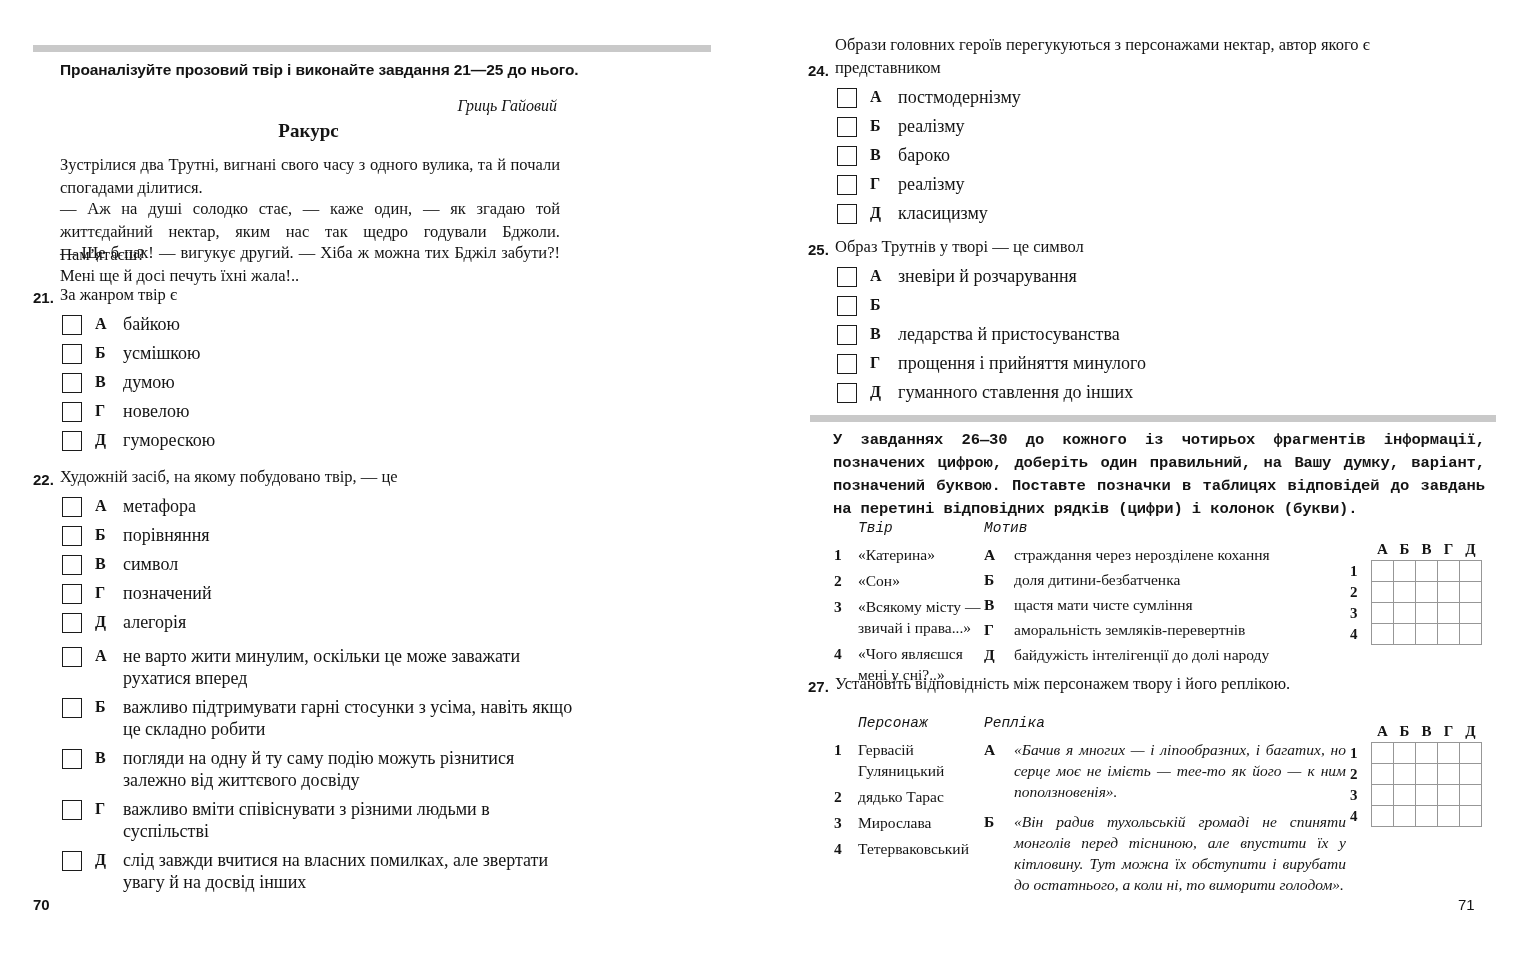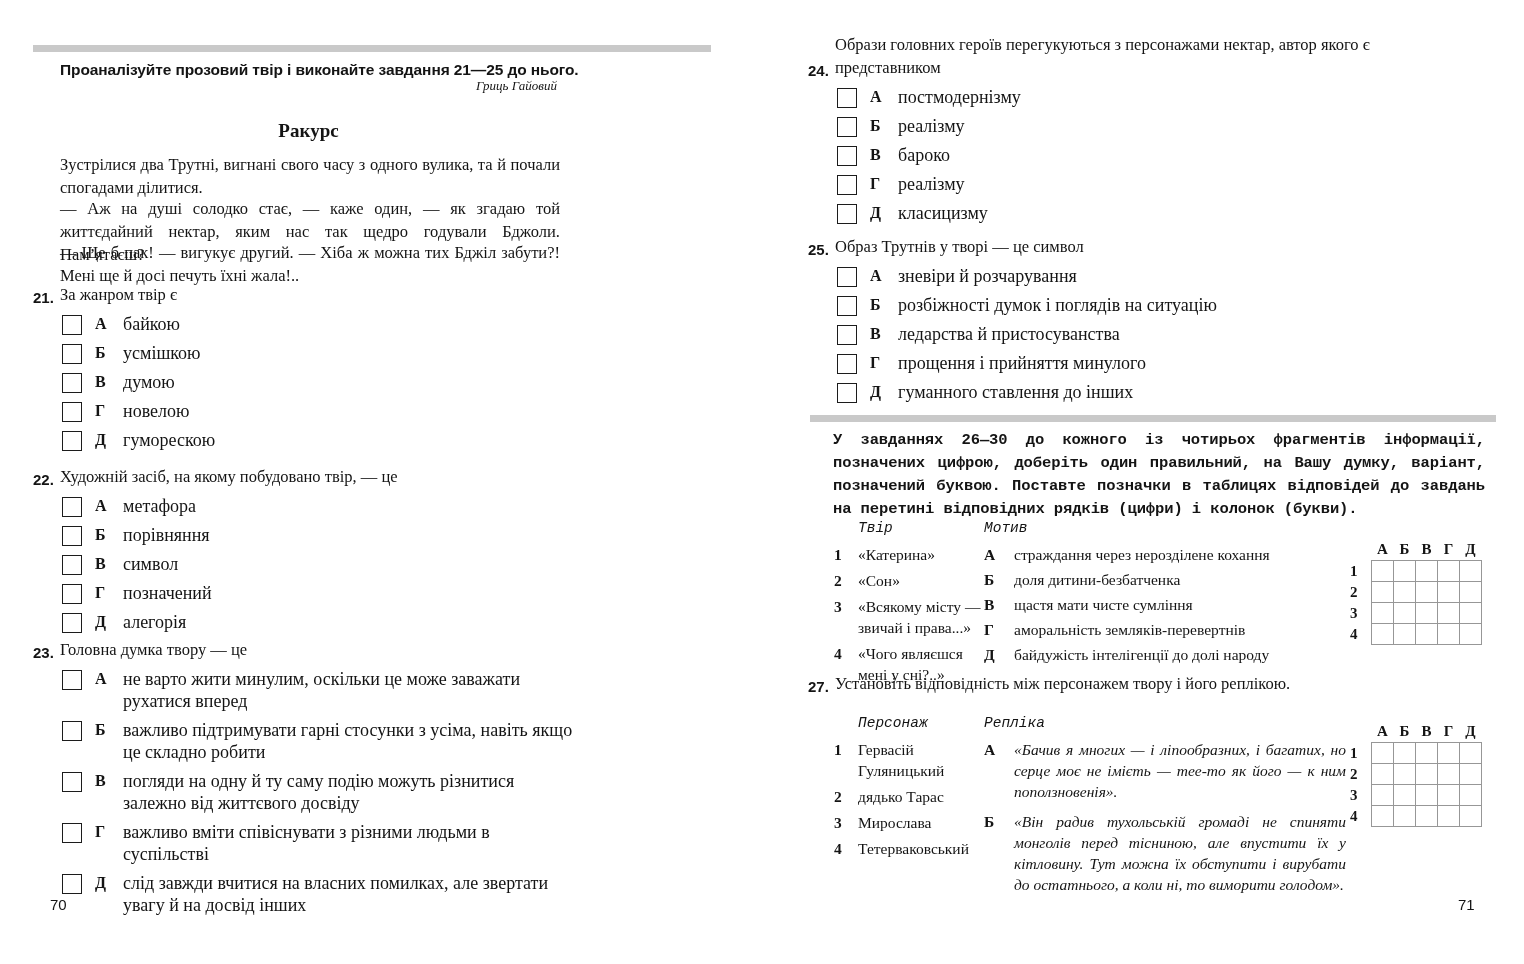--- a/index.html
+++ b/index.html
@@ -6,21 +6,21 @@
   body{
     width:1524px;height:964px;position:relative;background:#ffffff;
     font-family:"Liberation Serif",serif;color:#141414;
     -webkit-font-smoothing:antialiased;
   }
   .abs{position:absolute;}
   .rule{height:7px;background:#c9c9c9;}
   
   #passage-intro{left:60px;top:61px;width:610px;font-family:"Liberation Sans",sans-serif;
     font-weight:bold;font-size:15.5px;letter-spacing:-0.1px;}
-  #author{left:60px;top:78px;width:497px;text-align:right;font-style:italic;font-size:13px;}
+  #author{left:60px;top:97px;width:497px;text-align:right;font-style:italic;font-size:16px;}
   #title{left:60px;top:120px;width:497px;text-align:center;font-weight:bold;font-size:19px;}
   .para{left:60px;width:500px;font-size:16.5px;line-height:23px;text-align:justify;}
   #p1{top:153px;} #p2{top:197px;} #p3{top:241px;}
   
   .q{position:absolute;}
   .q-head{display:flex;align-items:flex-end;}
   .q-num{flex:none;width:27px;font-family:"Liberation Sans",sans-serif;font-weight:bold;
     font-size:15px;padding-top:2px;}
   .q-stem{font-size:16.5px;line-height:23px;max-width:570px;}
   .opts{margin-top:2px;}
@@ -57,21 +57,21 @@
   #q27 .m-opt-text{font-style:italic;width:332px;text-align:justify;}
   
   .agrid{position:absolute;right:16px;border-collapse:collapse;}
   #q26 .agrid{top:38px;} #q27 .agrid{top:48px;}
   .agrid th{font-weight:bold;font-size:15px;padding:0;}
   .agrid .hl{width:21px;height:20px;text-align:center;vertical-align:bottom;padding-bottom:2px;}
   .agrid .rn{width:15px;padding-right:6px;text-align:left;}
   .agrid td{width:21px;min-width:21px;height:20px;border:1.4px solid #979797;background:#fff;padding:0;}
   
   .pagenum{font-family:"Liberation Sans",sans-serif;font-size:15px;}
-  #pn-left{left:50px;top:896px;} #pn-right{left:1458px;top:896px;text-align:right;}
+  #pn-left{left:33px;top:896px;font-weight:bold;} #pn-right{left:1458px;top:896px;text-align:right;}
 </style>
 </head>
 <body>
 
 <div class="abs rule" style="left:33px;top:45px;width:678px;"></div>
 
 <div class="abs" id="passage-intro">Проаналізуйте прозовий твір і виконайте завдання 21—25 до нього.</div>
 <div class="abs" id="author">Гриць Гайовий</div>
 <div class="abs" id="title">Ракурс</div>
 <div class="abs para" id="p1">Зустрілися два Трутні, вигнані свого часу з одного вулика, та й почали спогадами ділитися.</div>
@@ -140,24 +140,20 @@
     </div>
     <div class="opt">
       <span class="cb"></span>
       <span class="opt-letter">Д</span>
       <span class="opt-text">алегорія</span>
     </div>
   </div>
 </div>
 
 <div class="q" id="q23">
-  <div class="q-head">
-    <span class="q-num">23.</span>
-    <span class="q-stem">Головна думка твору — це</span>
-  </div>
   <div class="opts">
     <div class="opt">
       <span class="cb"></span>
       <span class="opt-letter">А</span>
       <span class="opt-text">не варто жити минулим, оскільки це може заважати рухатися вперед</span>
     </div>
     <div class="opt">
       <span class="cb"></span>
       <span class="opt-letter">Б</span>
       <span class="opt-text">важливо підтримувати гарні стосунки з усіма, навіть якщо це складно робити</span>
@@ -223,21 +219,20 @@
   </div>
   <div class="opts">
     <div class="opt">
       <span class="cb"></span>
       <span class="opt-letter">А</span>
       <span class="opt-text">зневіри й розчарування</span>
     </div>
     <div class="opt">
       <span class="cb"></span>
       <span class="opt-letter">Б</span>
-      <span class="opt-text">розбіжності думок і поглядів на ситуацію</span>
     </div>
     <div class="opt">
       <span class="cb"></span>
       <span class="opt-letter">В</span>
       <span class="opt-text">ледарства й пристосуванства</span>
     </div>
     <div class="opt">
       <span class="cb"></span>
       <span class="opt-letter">Г</span>
       <span class="opt-text">прощення і прийняття минулого</span>

